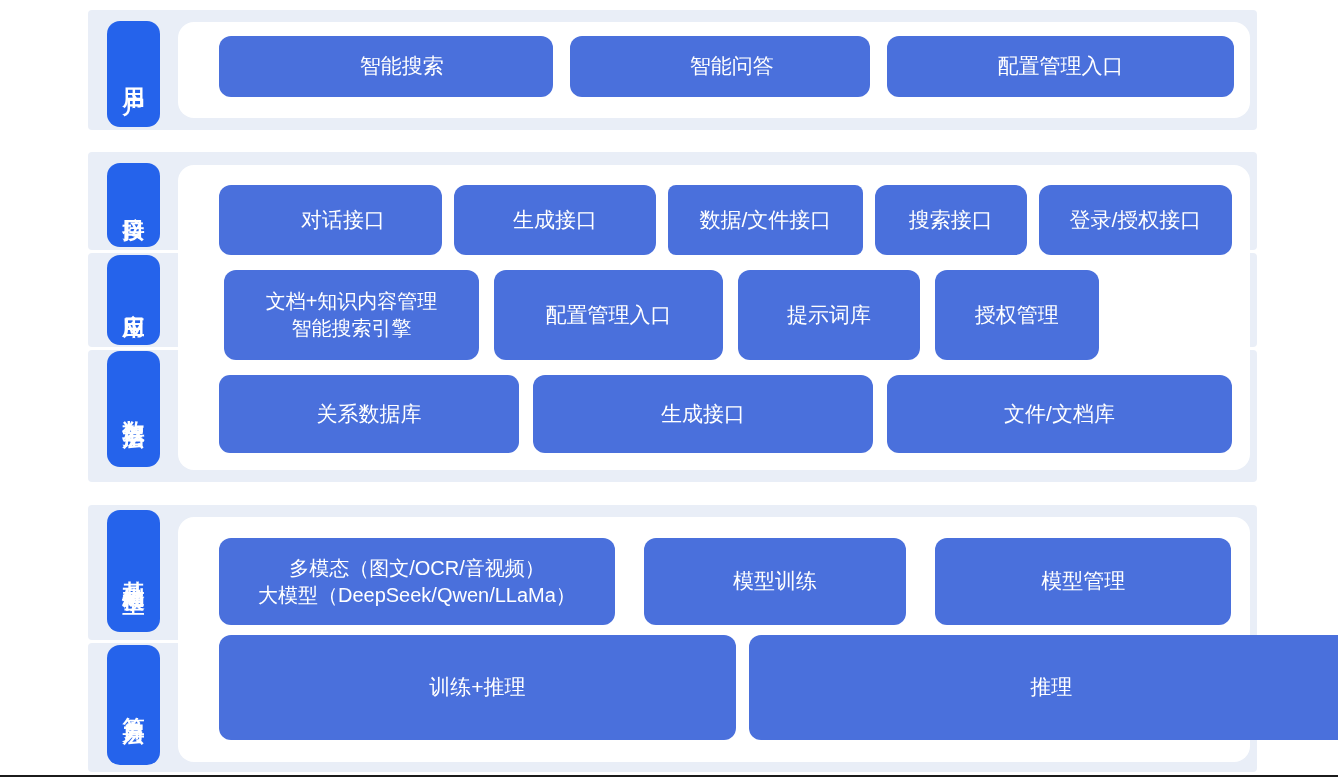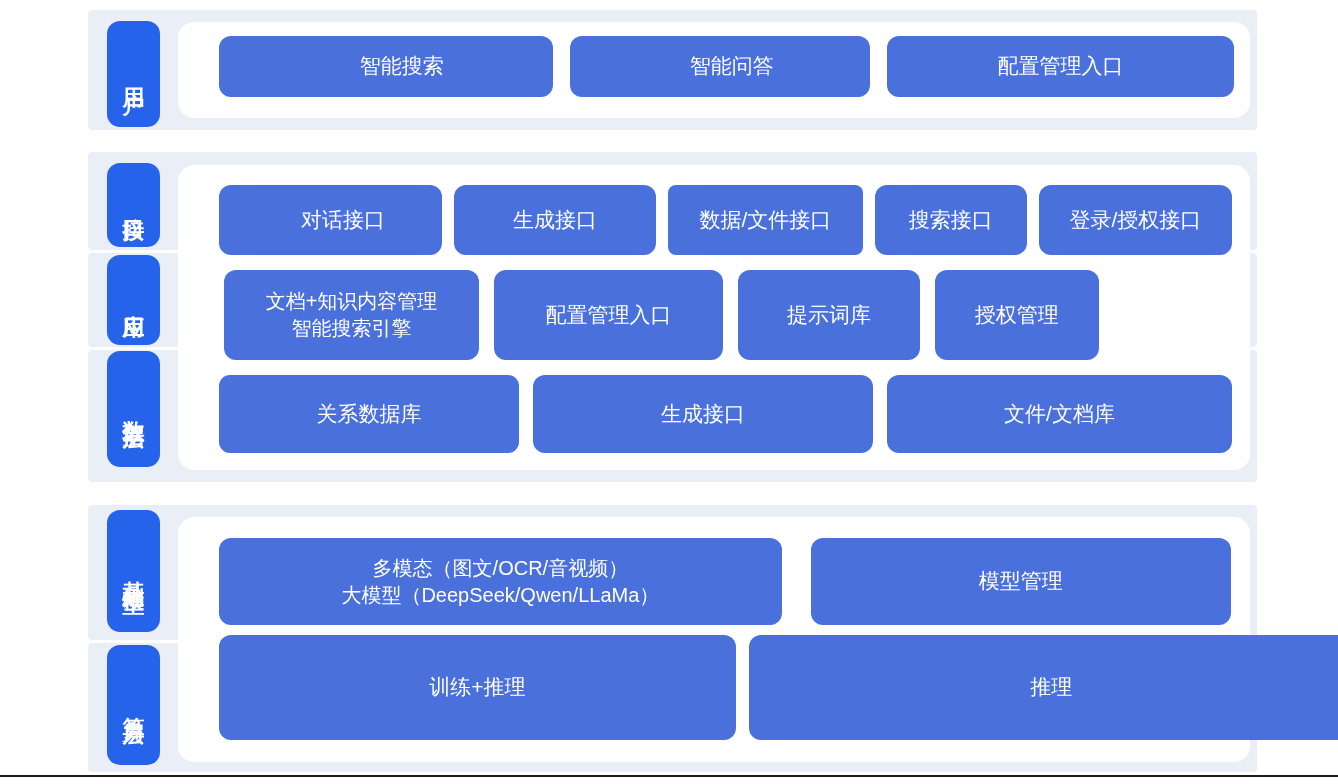--- a/index.html
+++ b/index.html
@@ -87,20 +87,21 @@
 
   <div class="row" style="left:219px; top:375px; width:1013px; height:78px; gap:14px;">
     <div class="block" style="flex:300 1 0;border-radius:11px;">关系数据库</div>
     <div class="block" style="flex:340 1 0;">生成接口</div>
     <div class="block" style="flex:345 1 0;">文件/文档库</div>
   </div>
 
   <div class="row" style="left:219px; top:538px; width:1012px; height:87px; gap:29px;">
     <div class="block two-line" style="flex:395 1 0;">多模态（图文/OCR/音视频）
 大模型（DeepSeek/Qwen/LLaMa）</div>
+    <div class="block" style="flex:262 1 0;">模型训练</div>
     <div class="block" style="flex:295 1 0;">模型管理</div>
   </div>
 
   <div class="row" style="left:219px; top:635px; width:1135px; height:105px; gap:13px;">
     <div class="block" style="flex:461 1 0;">训练+推理</div>
     <div class="block" style="flex:540 1 0;">推理</div>
   </div>
 
   <div class="bottom-rule"></div>
 </div>

